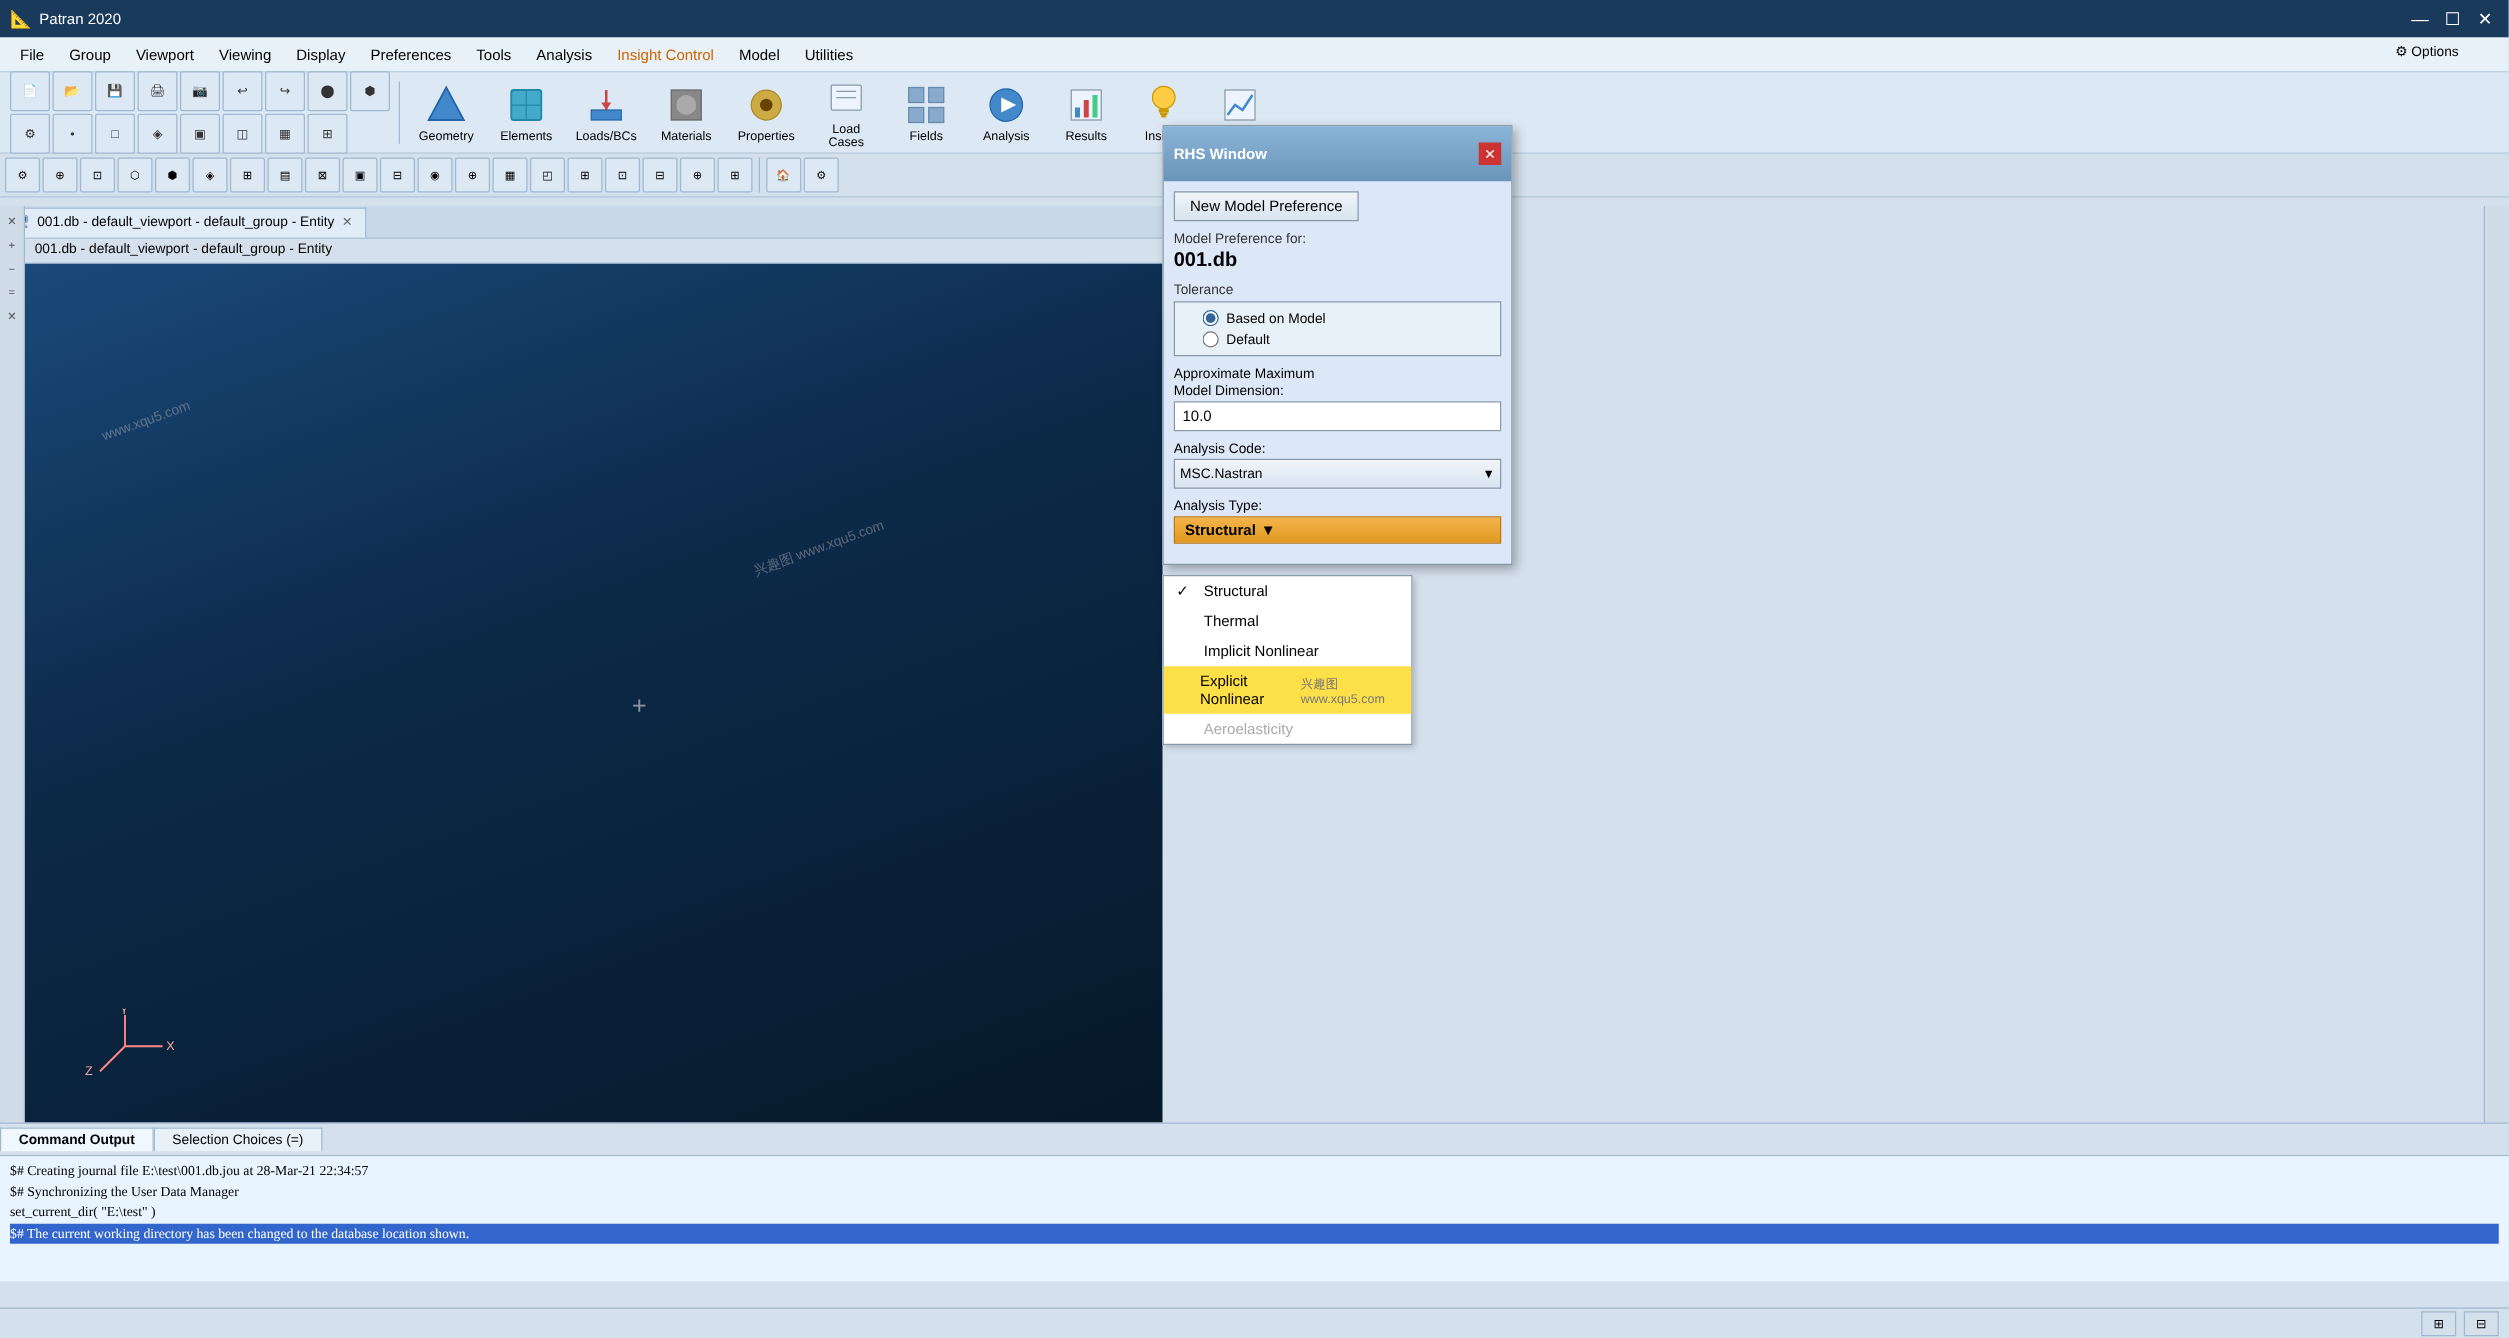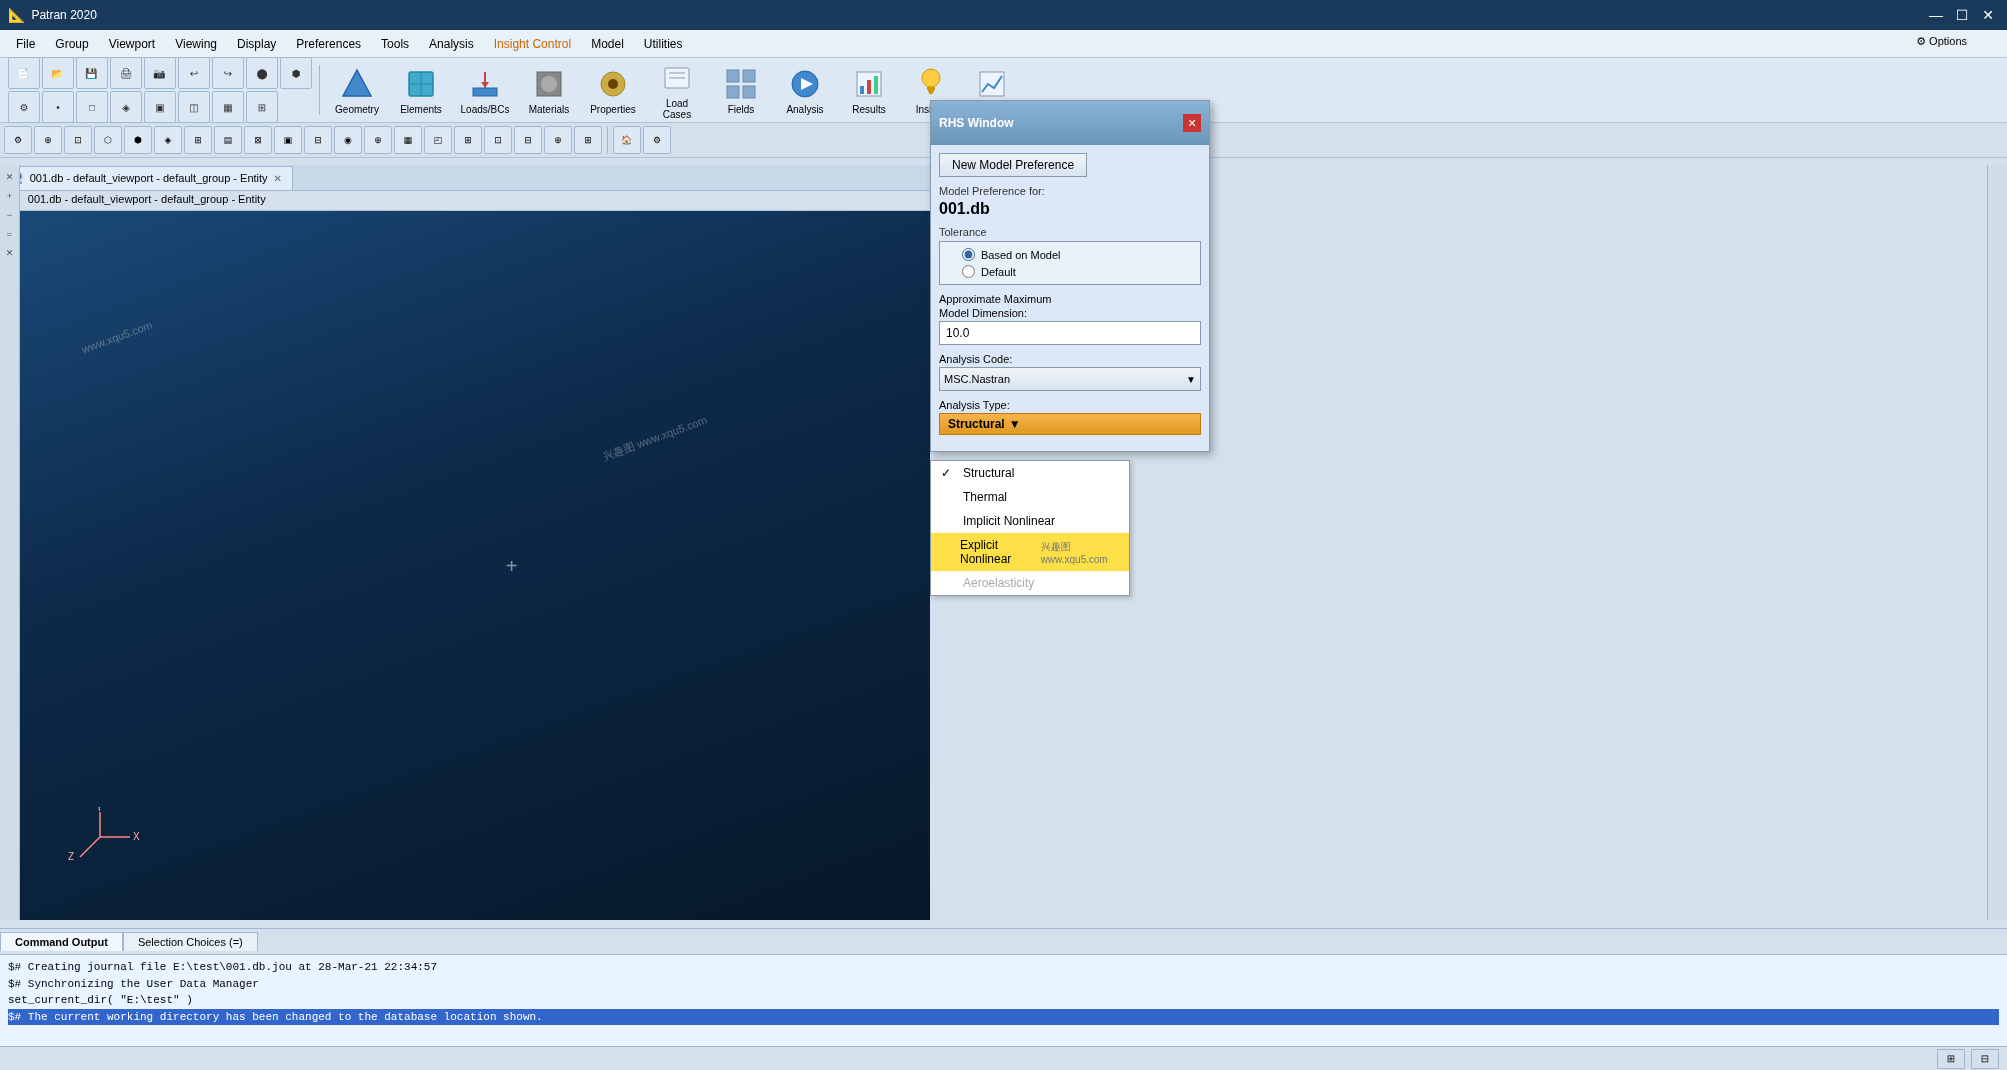--- a/index.html
+++ b/index.html
@@ -325,21 +325,21 @@
     .dropdown-item.highlighted { background: #fde047; }
     .dropdown-item.disabled { color: #aaa; cursor: default; }
     .checkmark { color: #000; font-size: 12px; width: 14px; }
 
     
     #console-area {
       position: absolute;
       left: 0;
       right: 0;
       bottom: 0;
-      height: 142px;
+      height: 172px;
       background: #d4e0ec;
       border-top: 1px solid #a0b8d0;
     }
     #console-tabs {
       display: flex;
       align-items: center;
       height: 26px;
       border-bottom: 1px solid #a0b8d0;
     }
     .console-tab {
@@ -351,21 +351,21 @@
       border-bottom: none;
     }
     .console-tab.active {
       background: #f0f8ff;
       font-weight: bold;
     }
     #console-content {
       background: #e8f4ff;
       height: 100px;
       padding: 4px 8px;
-      font-family: Liberation Mono, monospace;
+      font-family: Liberation Serif, serif;
       font-size: 11px;
       overflow-y: auto;
     }
     .console-line { line-height: 1.5; }
     .console-line.highlighted {
       background: #3366cc;
       color: white;
     }
 
     

